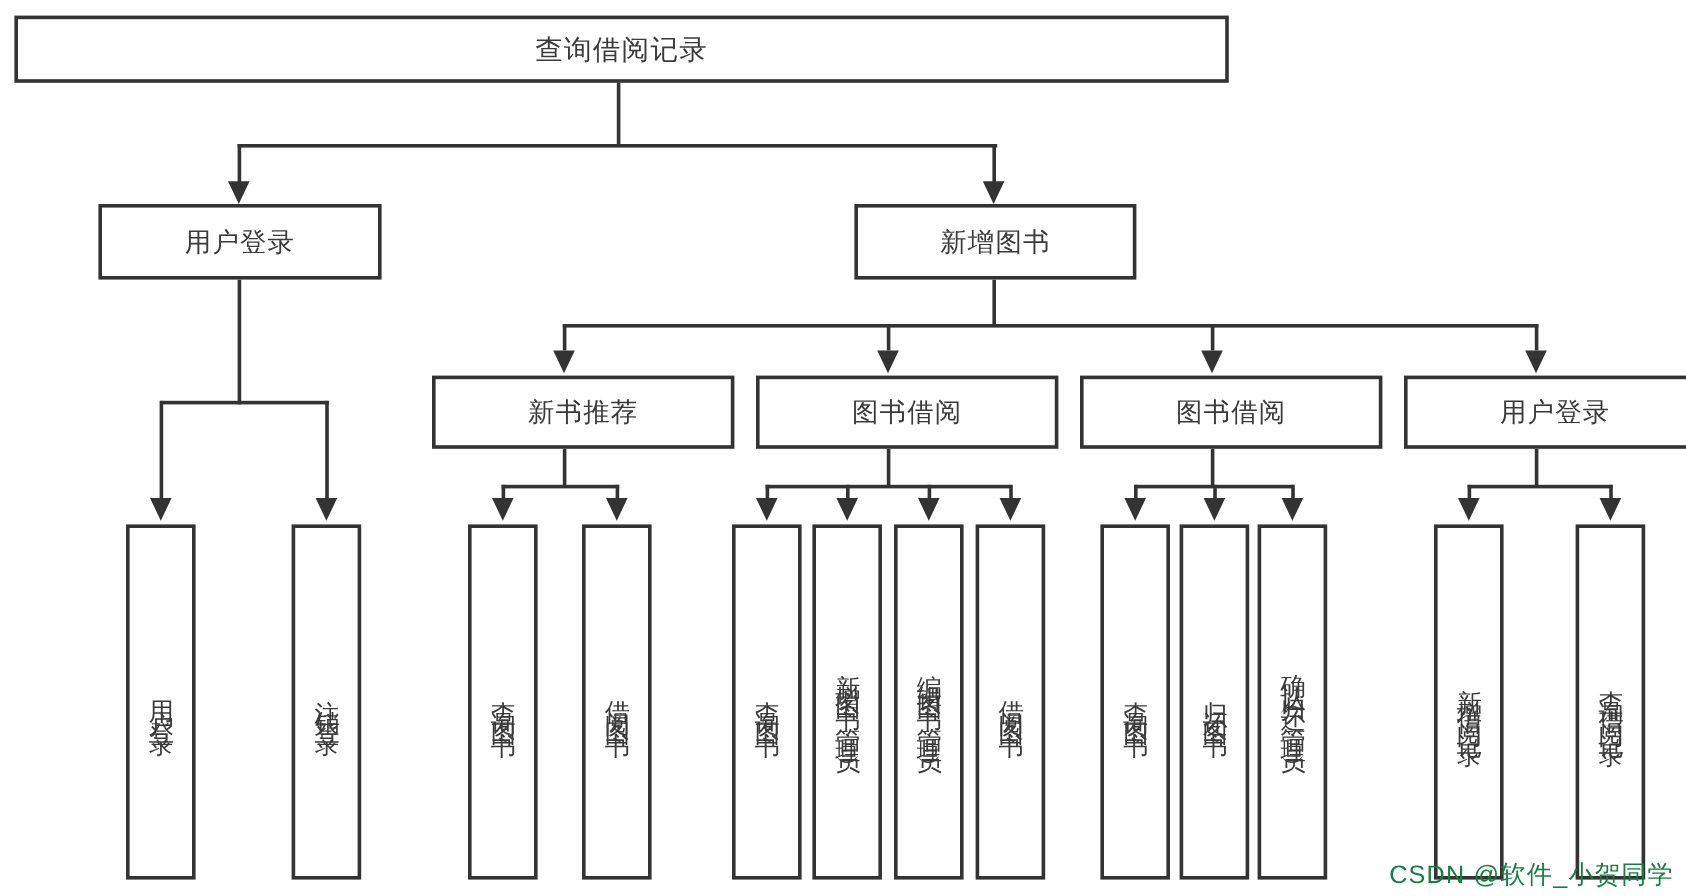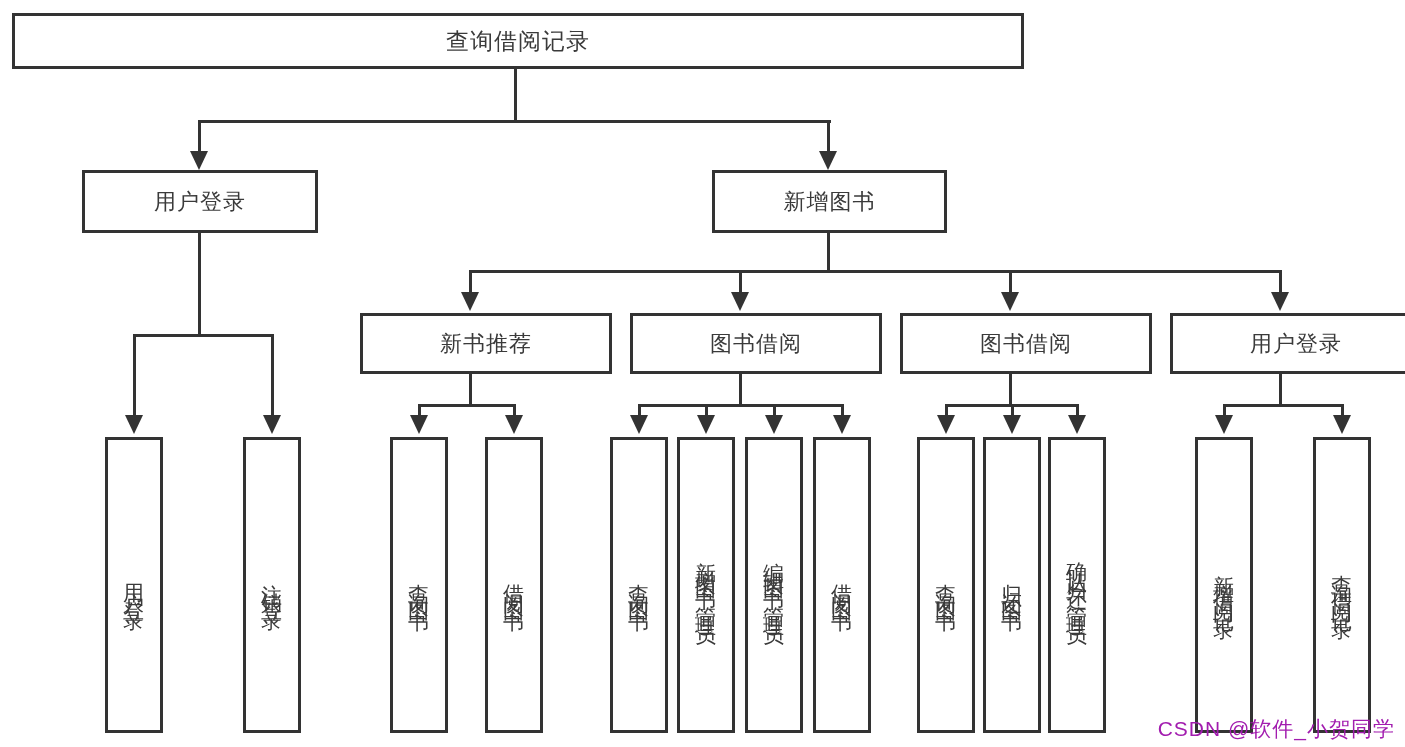--- a/index.html
+++ b/index.html
@@ -34,21 +34,21 @@
   .arr{
     position:absolute;width:0;height:0;z-index:1;
     border-left:9px solid transparent;
     border-right:9px solid transparent;
     border-top:19px solid #333333;
   }
   .watermark{
     position:absolute;
     right:10px;bottom:4px;
     font-size:21px;
-    color:#a21caf;
+    color:#15803d;
     letter-spacing:1px;
     z-index:5;
   }
 </style>
 </head>
 <body>
 
 <div class="canvas">
 
   <div class="ln" style="left:514px;top:68px;width:3px;height:54px"></div>

